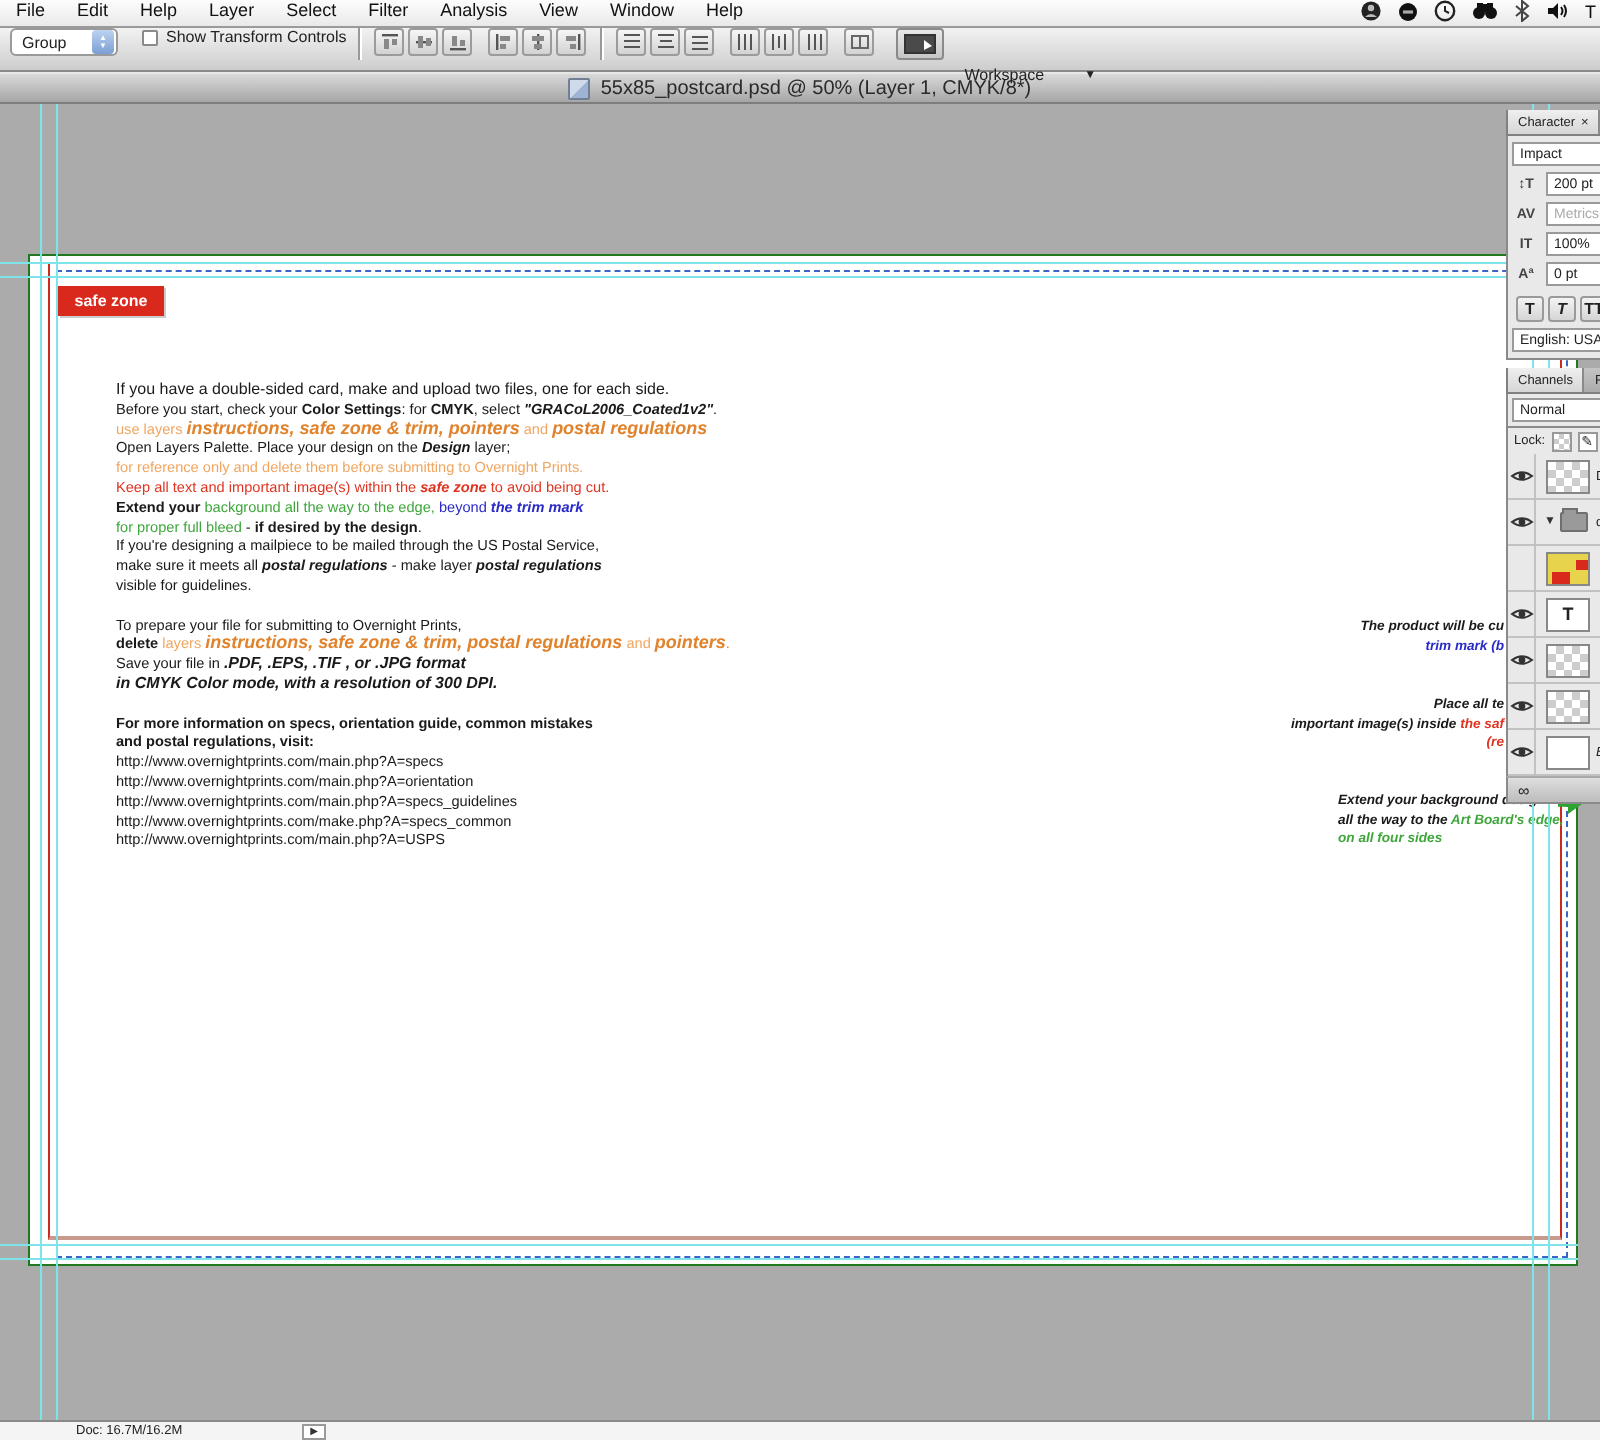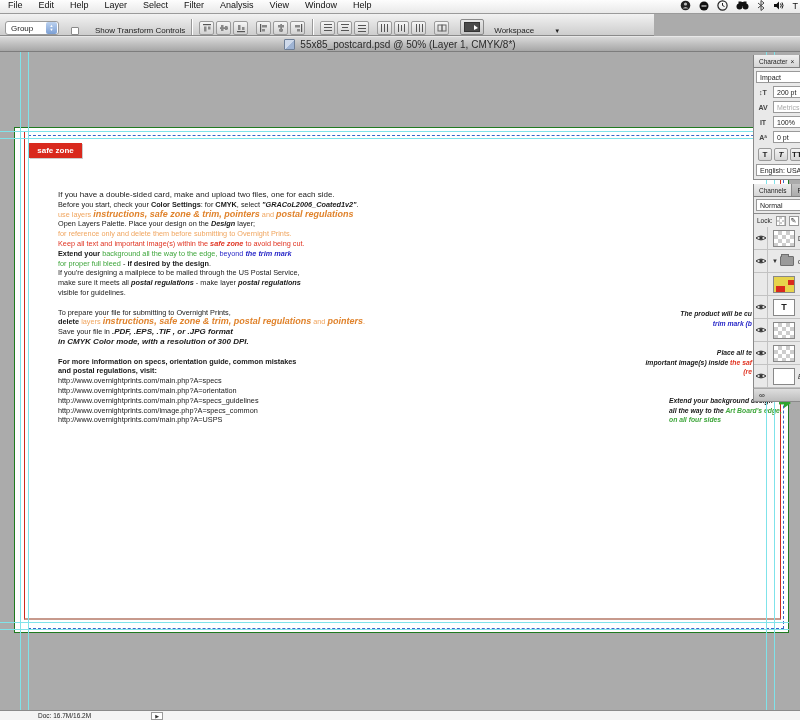--- a/index.html
+++ b/index.html
@@ -14,38 +14,38 @@
     background:linear-gradient(#fdfdfd,#e9e9e9);
     border-bottom:1px solid #9a9a9a;
     display:flex; align-items:flex-start; font-size:9px; color:#111; z-index:40;
   }
   .menubar .mitem { padding:0 8px; }
   .menubar .spacer { flex:1; }
   .statusicons { display:flex; align-items:center; gap:8px; padding-right:2px; }
   .statusicons svg { display:block; }
   
   .optionsbar {
-    position:absolute; left:0; top:14px; width:654px; height:22px;
+    position:absolute; left:0; top:14px; width:800px; height:22px;
     background:linear-gradient(#f2f2f2,#cdcdcd);
     border-bottom:1px solid #8a8a8a;
-    display:flex; align-items:flex-end; font-size:8px; color:#222; z-index:40;
+    display:flex; align-items:flex-start; font-size:8px; color:#222; z-index:40;
   }
   .selectbox {
     margin-left:5px; width:54px; height:14px; background:#fff;
     border:1px solid #9a9a9a; border-radius:3px;
     display:flex; align-items:center; justify-content:space-between;
     padding-left:5px; font-size:8px;
   }
   .stepper {
     width:11px; height:12px; border-radius:2px; margin-right:1px;
     background:linear-gradient(#bcd2f0,#7b9fd4);
     display:flex; flex-direction:column; align-items:center; justify-content:center;
     font-size:4px; color:#fff; line-height:4px;
   }
-  .checkboxwrap { display:flex; align-items:center; margin-left:12px; gap:16px; }
+  .checkboxwrap { display:flex; align-items:center; margin-left:12px; gap:4px; }
   .checkbox { width:8px; height:8px; border:1px solid #8a8a8a; background:#fff; border-radius:1px; }
   .obdivider { width:1px; height:16px; background:#999; margin:0 6px; box-shadow:1px 0 0 #fff; }
   .alignbtn {
     width:15px; height:14px; margin:0 1px; border:1px solid #9b9b9b; border-radius:2px;
     background:linear-gradient(#f6f6f6,#d2d2d2); display:flex; align-items:center; justify-content:center;
   }
   .alignbtn svg{ display:block; }
   .aligngap { width:6px; }
   .wsicon {
     width:24px; height:16px; margin-left:10px; border:1px solid #8a8a8a; border-radius:2px;
@@ -352,21 +352,21 @@
         <div class="tl"><span class="c-k">To prepare your file for submitting to Overnight Prints,</span></div>
         <div class="tl"><span class="c-k bb">delete </span><span class="c-ol">layers </span><span class="c-o bb ii lg">instructions, safe zone &amp; trim, postal regulations</span><span class="c-ol"> and </span><span class="c-o bb ii lg">pointers</span><span class="c-o">.</span></div>
         <div class="tl"><span class="c-k">Save your file in </span><span class="c-k bb ii md">.PDF, .EPS, .TIF , or .JPG format</span></div>
         <div class="tl"><span class="c-k bb ii md">in CMYK Color mode, with a resolution of 300 DPI.</span></div>
         <div class="tl">&nbsp;</div>
         <div class="tl"><span class="c-k bb">For more information on specs, orientation guide, common mistakes</span></div>
         <div class="tl"><span class="c-k bb">and postal regulations, visit:</span></div>
         <div class="tl"><span class="c-k">http://www.overnightprints.com/main.php?A=specs</span></div>
         <div class="tl"><span class="c-k">http://www.overnightprints.com/main.php?A=orientation</span></div>
         <div class="tl"><span class="c-k">http://www.overnightprints.com/main.php?A=specs_guidelines</span></div>
-        <div class="tl"><span class="c-k">http://www.overnightprints.com/image.php?A=specs_common</span></div>
+        <div class="tl"><span class="c-k">http://www.overnightprints.com/make.php?A=specs_common</span></div>
         <div class="tl"><span class="c-k">http://www.overnightprints.com/main.php?A=USPS</span></div>
       </div>
 
     <div class="anno anno-right" style="top:181px; right:36px;">
         <div class="tl"><span class="c-k bb ii">The product will be cu</span></div>
         <div class="tl"><span class="c-bl bb ii">trim mark (b</span></div>
       </div>
     <div class="anno anno-right" style="top:220px; right:36px;">
         <div class="tl"><span class="c-k bb ii">Place all te</span></div>
         <div class="tl"><span class="c-k bb ii">important image(s) inside </span><span class="c-r bb ii">the saf</span></div>

